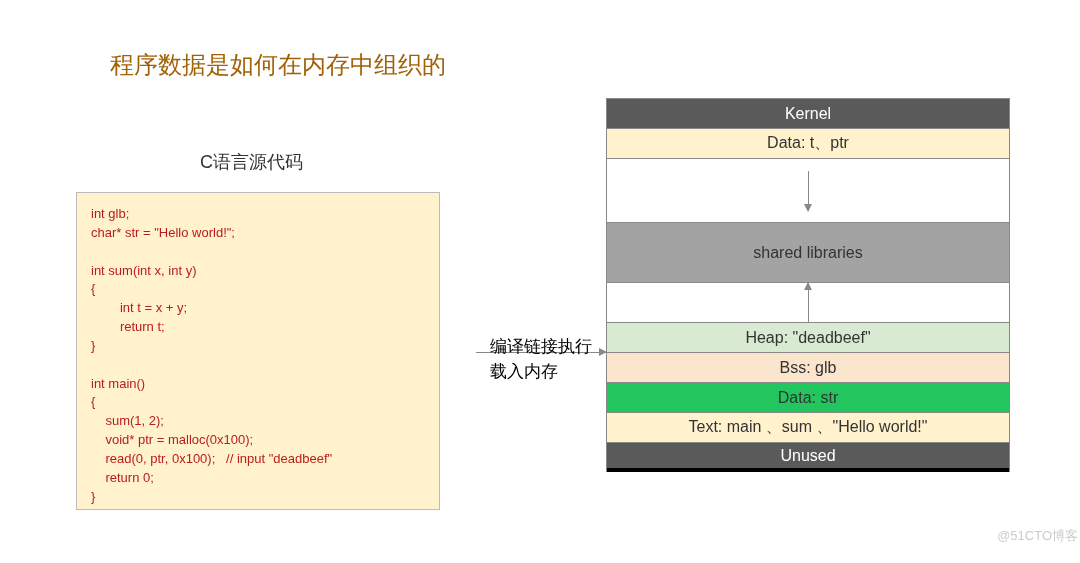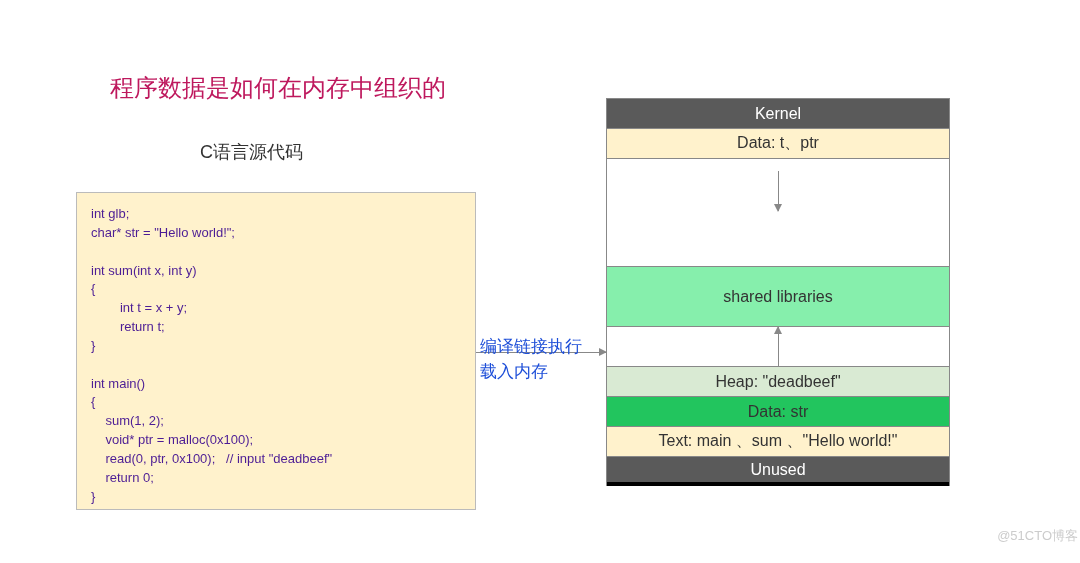--- a/index.html
+++ b/index.html
@@ -7,51 +7,51 @@
     width: 1080px;
     height: 563px;
     background: #fff;
     font-family: Arial, "Microsoft YaHei", sans-serif;
     position: relative;
     overflow: hidden;
   }
   .title {
     position: absolute;
     left: 110px;
-    top: 72px;
+    top: 49px;
     font-size: 24px;
-    color: #be185d;
+    color: #a16207;
   }
   .subtitle {
     position: absolute;
     left: 200px;
-    top: 140px;
+    top: 150px;
     font-size: 18px;
     color: #333;
   }
   .code-box {
     position: absolute;
     left: 76px;
     top: 192px;
-    width: 400px;
+    width: 364px;
     height: 318px;
     background: #FFF2CC;
     border: 1px solid #bbb;
     padding: 12px 14px;
     font-size: 13px;
     font-family: Arial, sans-serif;
-    color: #4c1d95;
+    color: #b91c1c;
     line-height: 1.45;
     white-space: pre;
   }
   .midlabel {
     position: absolute;
-    left: 480px;
+    left: 490px;
     font-size: 17px;
-    color: #1d4ed8;
+    color: #000000;
   }
   .midlabel.l1 { top: 335px; }
   .midlabel.l2 { top: 360px; }
   .arrow-h {
     position: absolute;
     left: 476px;
     top: 352px;
     width: 130px;
     height: 1px;
     background: #888;
@@ -63,39 +63,39 @@
     top: -4px;
     width: 0; height: 0;
     border-left: 8px solid #888;
     border-top: 4px solid transparent;
     border-bottom: 4px solid transparent;
   }
   .mem {
     position: absolute;
     left: 606px;
     top: 98px;
-    width: 344px;
+    width: 404px;
     border-left: 1px solid #888;
     border-right: 1px solid #888;
   }
   .row {
     height: 30px;
     border-top: 1px solid #888;
     display: flex;
     align-items: center;
     justify-content: center;
     font-size: 16px;
     color: #333;
     position: relative;
   }
   .row:last-child { border-bottom: 4px solid #000000; }
   .row.dark   { background:#5A5A5A; color:#fff; }
   .row.yellow { background:#FFF2CC; }
   .row.white  { background:#fff; }
-  .row.gray   { background:#86efac;margin-top:44px; }
+  .row.gray   { background:#a3a3a3; }
   .row.green  { background:#D9EAD3; }
   .row.orange { background:#FCE5CD; }
   .row.pink   { background:#22c55e; }
   .row.h2 { height: 64px; }
   .row.h3 { height: 60px; }
   .row.h4 { height: 40px; }
   .arrow-down, .arrow-up {
     width: 1px;
     height: 40px;
     background: #888;
@@ -154,18 +154,19 @@
   <div class="row dark">Kernel</div>
   <div class="row yellow">Data: t、ptr</div>
   <div class="row white h2">
     <div class="arrow-down"></div>
   </div>
   <div class="row gray h3">shared libraries</div>
   <div class="row white h4">
     <div class="arrow-up"></div>
   </div>
   <div class="row green">Heap: "deadbeef"</div>
+  <div class="row orange">Bss: glb</div>
   <div class="row pink">Data: str</div>
   <div class="row yellow">Text: main 、sum 、"Hello world!"</div>
   <div class="row dark">Unused</div>
 </div>
 
 <div class="watermark">@51CTO博客</div>
 
 </body></html>

